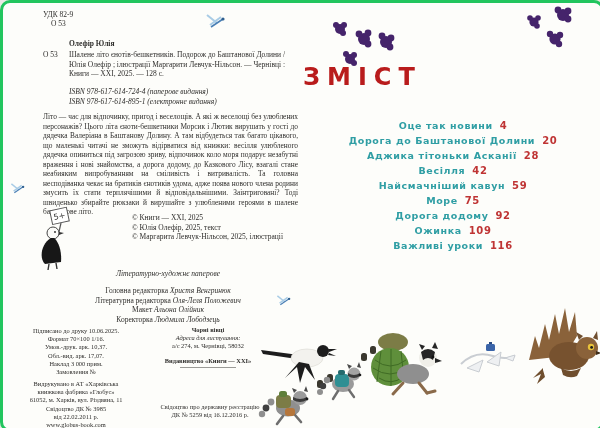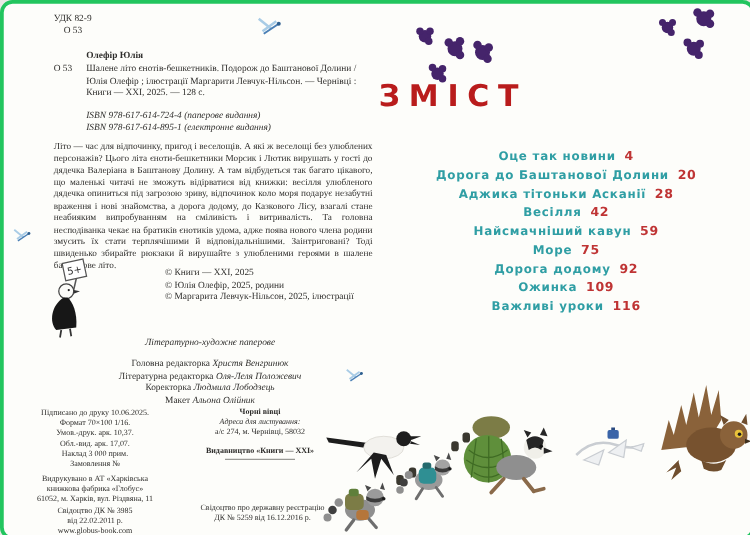--- a/index.html
+++ b/index.html
@@ -97,31 +97,31 @@
       <g stroke="#a9cce6" stroke-width="2" fill="none">
         <path d="M6 6 L16 14"></path>
           <path d="M9 16 L20 8"></path>
       </g>
       <line x1="10" y1="18" x2="22" y2="10" stroke="#4a7fb5" stroke-width="1.6"></line>
       <circle cx="22" cy="10" r="1.6" fill="#2e5f8f"></circle>
     </svg>
 
     <div class="copyr t7">
       <div>© Книги — XXI, 2025</div>
-      <div>© Юлія Олефір, 2025, родини</div>
+      <div>© Юлія Олефір, 2025, текст</div>
       <div>© Маргарита Левчук-Нільсон, 2025, ілюстрації</div>
     </div>
 
     <div class="edition t7 ital ctr">Літературно-художнє паперове</div>
 
     <div class="credits t7 ctr">
       <div><span>Головна редакторка</span>&nbsp;<span class="ital">Христя Венгринюк</span></div>
       <div><span>Літературна редакторка</span>&nbsp;<span class="ital">Оля-Леля Положевич</span></div>
+      <div><span>Макет</span>&nbsp;<span class="ital">Альона Олійник</span></div>
       <div><span>Коректорка</span>&nbsp;<span class="ital">Людмила Лободзець</span></div>
-      <div><span>Макет</span>&nbsp;<span class="ital">Альона Олійник</span></div>
     </div>
 
     <svg class="svgabs" style="left:270px;top:288px;" width="22" height="20" viewBox="0 0 30 26">
       <g stroke="#a9cce6" stroke-width="2" fill="none">
         <path d="M6 6 L16 14"></path>
           <path d="M9 16 L20 8"></path>
       </g>
       <line x1="10" y1="18" x2="22" y2="10" stroke="#4a7fb5" stroke-width="1.6"></line>
       <circle cx="22" cy="10" r="1.6" fill="#2e5f8f"></circle>
     </svg>

